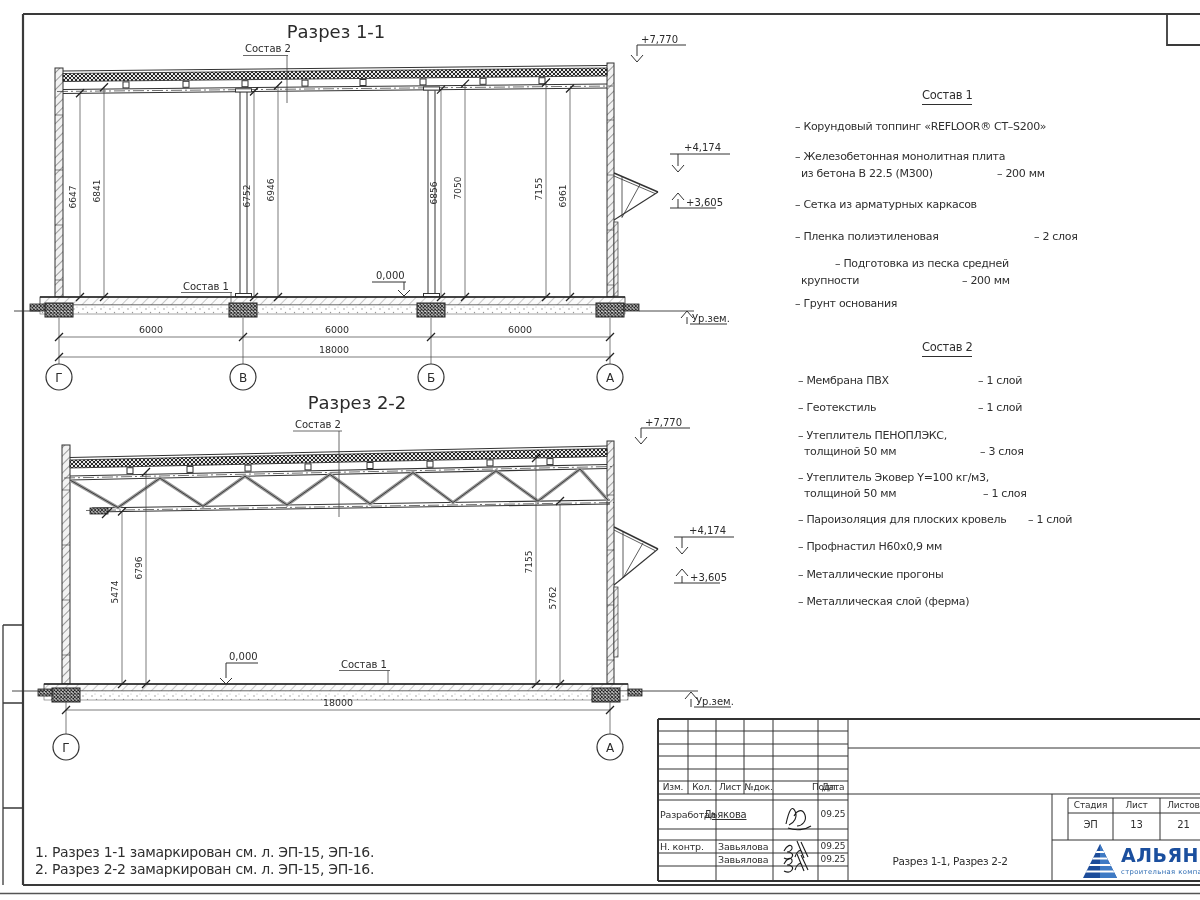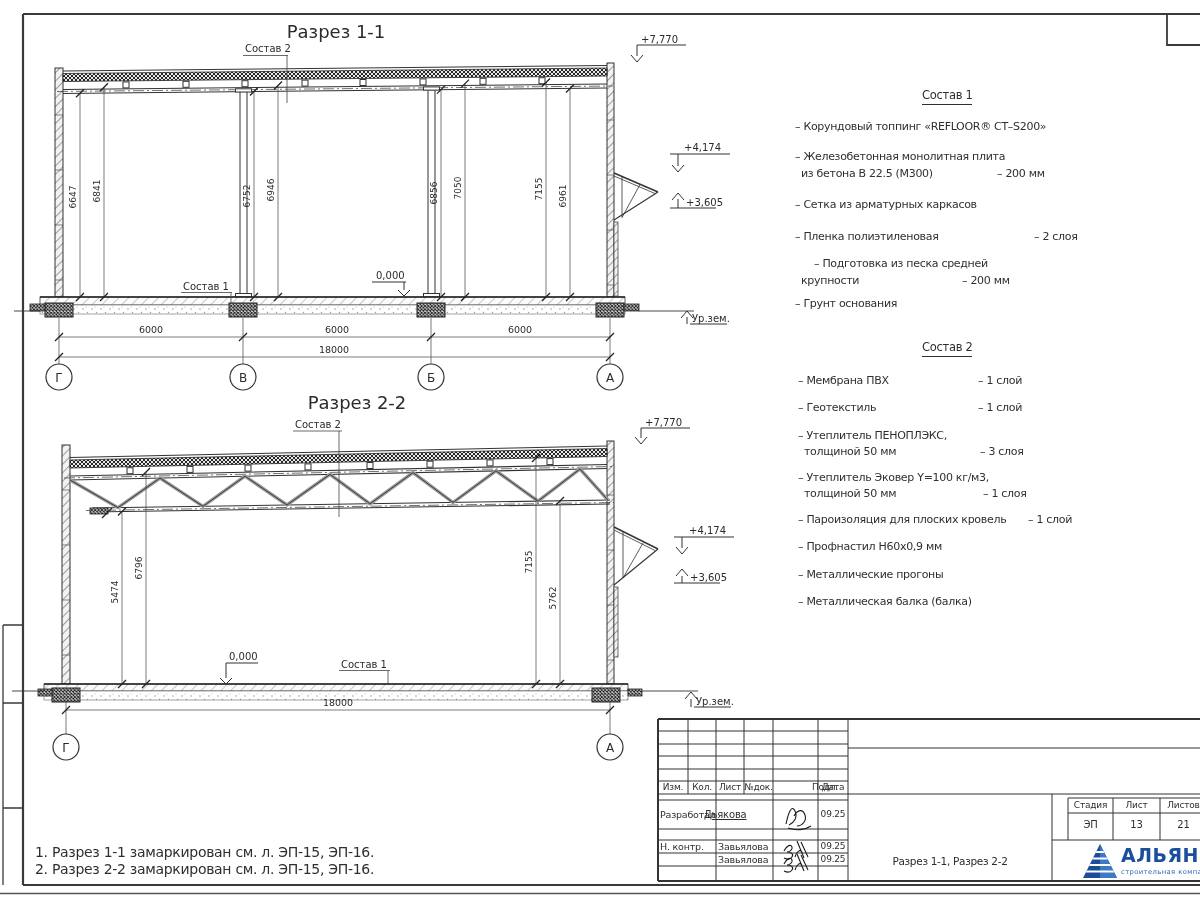--- a/index.html
+++ b/index.html
@@ -345,41 +345,41 @@
 </svg>
 
 <div class="txt listtitle" style="left:922px;top:90px;">Состав 1</div>
 <div class="txt li" style="left:795px;top:121px;">– Корундовый топпинг «REFLOOR® CT–S200»</div>
 <div class="txt li" style="left:795px;top:151px;">– Железобетонная  монолитная плита</div>
 <div class="txt li" style="left:801px;top:168px;">из бетона В 22.5 (М300)</div>
 <div class="txt li" style="left:997px;top:168px;">– 200 мм</div>
 <div class="txt li" style="left:795px;top:199px;">– Сетка из арматурных каркасов</div>
 <div class="txt li" style="left:795px;top:231px;">– Пленка полиэтиленовая</div>
 <div class="txt li" style="left:998px;top:231px;margin-left:36px;">– 2 слоя</div>
-<div class="txt li" style="left:814px;top:258px;">– Подготовка из песка средней</div>
+<div class="txt li" style="left:835px;top:258px;">– Подготовка из песка средней</div>
 <div class="txt li" style="left:801px;top:275px;">крупности</div>
 <div class="txt li" style="left:962px;top:275px;">– 200 мм</div>
 <div class="txt li" style="left:795px;top:298px;">– Грунт основания</div>
 
 <div class="txt listtitle" style="left:922px;top:342px;">Состав 2</div>
 <div class="txt li" style="left:798px;top:375px;">– Мембрана ПВХ</div>
 <div class="txt li" style="left:978px;top:375px;">– 1 слой</div>
 <div class="txt li" style="left:798px;top:402px;text-align:right;">– Геотекстиль</div>
 <div class="txt li" style="left:978px;top:402px;">– 1 слой</div>
 <div class="txt li" style="left:798px;top:430px;">– Утеплитель ПЕНОПЛЭКС,</div>
 <div class="txt li" style="left:804px;top:446px;">толщиной 50 мм</div>
 <div class="txt li" style="left:980px;top:446px;">– 3 слоя</div>
 <div class="txt li" style="left:798px;top:472px;text-align:center;">– Утеплитель Эковер Y=100 кг/м3,</div>
 <div class="txt li" style="left:804px;top:488px;">толщиной 50 мм</div>
 <div class="txt li" style="left:983px;top:488px;">– 1 слоя</div>
 <div class="txt li" style="left:798px;top:514px;">– Пароизоляция для плоских кровель</div>
 <div class="txt li" style="left:1028px;top:514px;">– 1 слой</div>
 <div class="txt li" style="left:798px;top:541px;">– Профнастил Н60х0,9 мм</div>
 <div class="txt li" style="left:798px;top:569px;">– Металлические прогоны</div>
-<div class="txt li" style="left:798px;top:596px;">– Металлическая балка (балка)</div>
+<div class="txt li" style="left:798px;top:596px;">– Металлическая слой (ферма)</div>
 
 <div class="txt note" style="left:35px;top:845px;">1. Разрез 1-1 замаркирован см. л. ЭП-15, ЭП-16.</div>
 <div class="txt note" style="left:35px;top:862px;">2. Разрез 2-2 замаркирован см. л. ЭП-15, ЭП-16.</div>
 
 <div class="txt tb tbc" style="left:658px;top:783px;width:30px;">Изм.</div>
 <div class="txt tb tbc" style="left:688px;top:783px;width:28px;">Кол.</div>
 <div class="txt tb tbc" style="left:716px;top:783px;width:28px;">Лист</div>
 <div class="txt tb tbc" style="left:744px;top:783px;width:29px;">№док.</div>
 <div class="txt tb tbc" style="left:789px;top:783px;width:60px;padding-left:6px;">Подп.</div>
 <div class="txt tb tbc" style="left:818px;top:783px;width:30px;">Дата</div>

